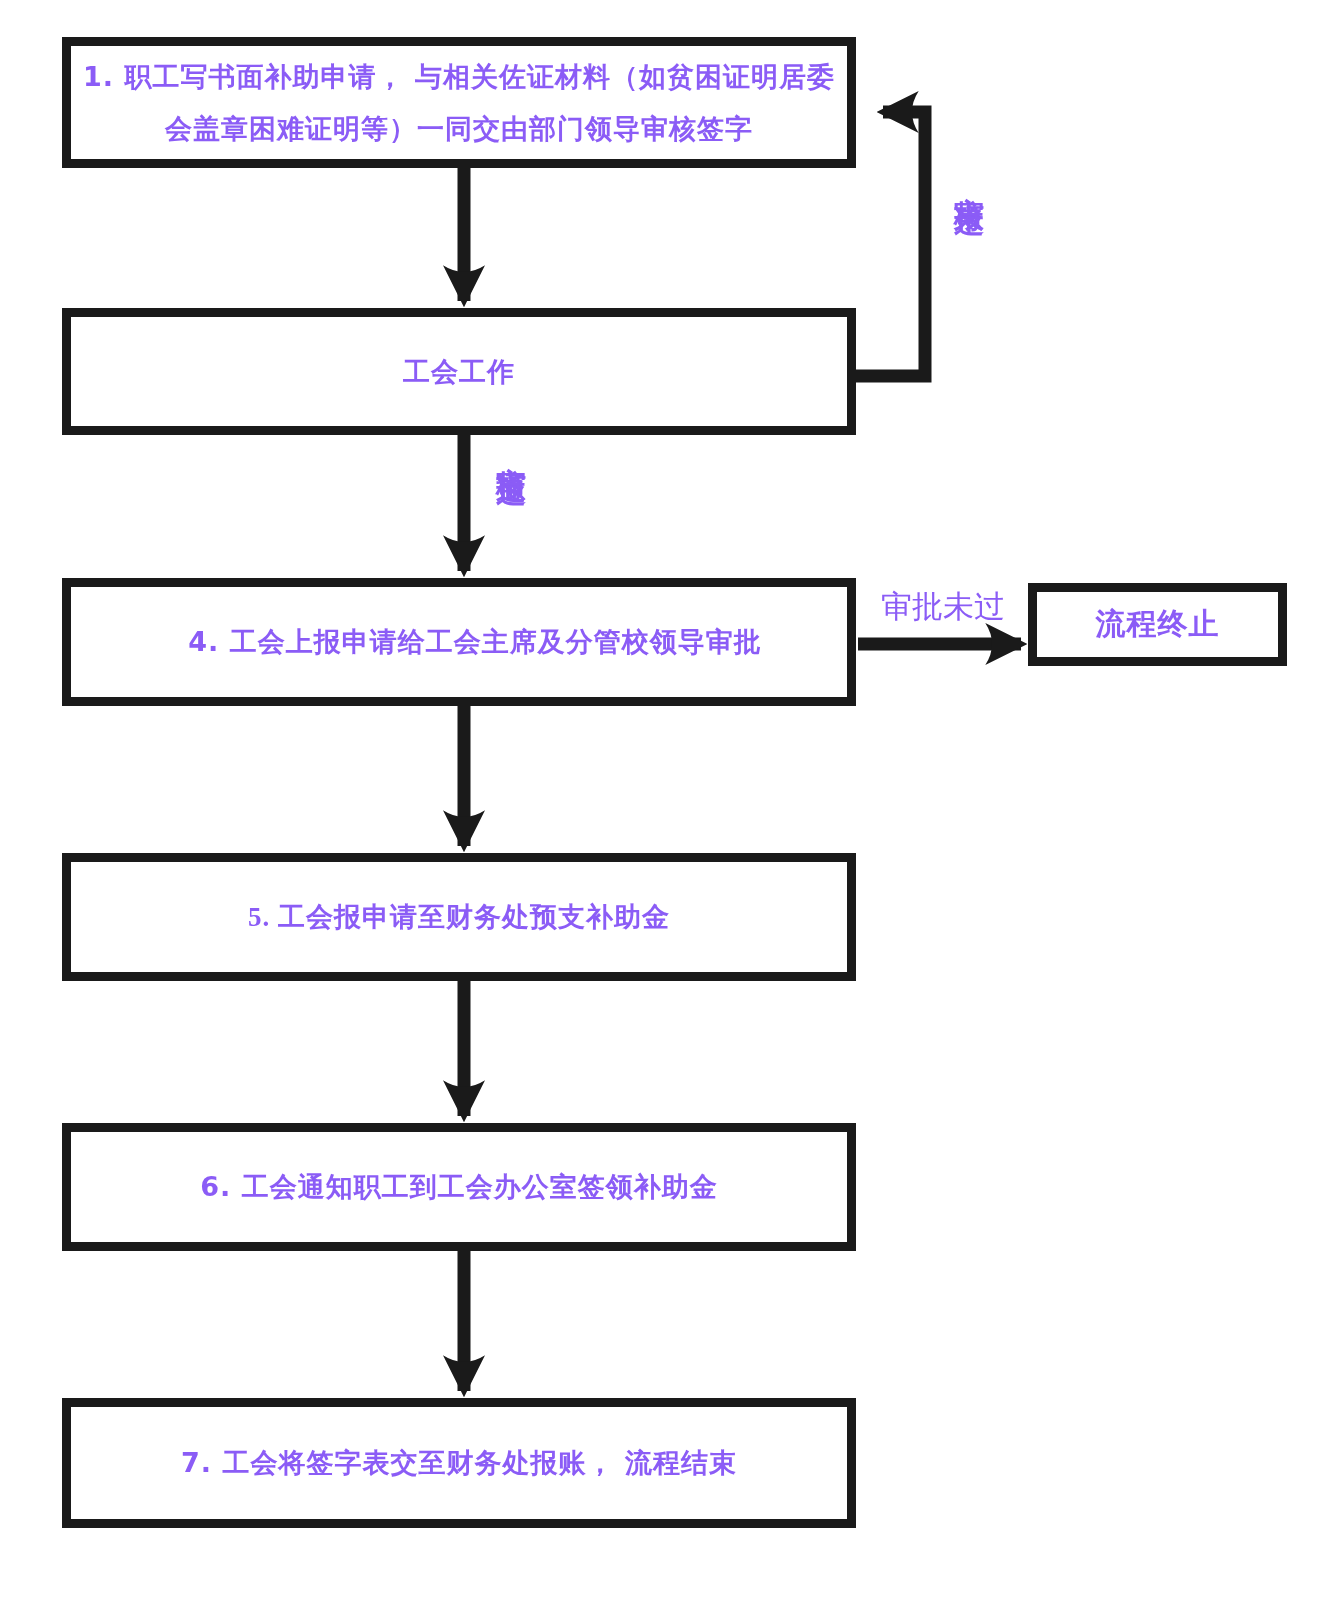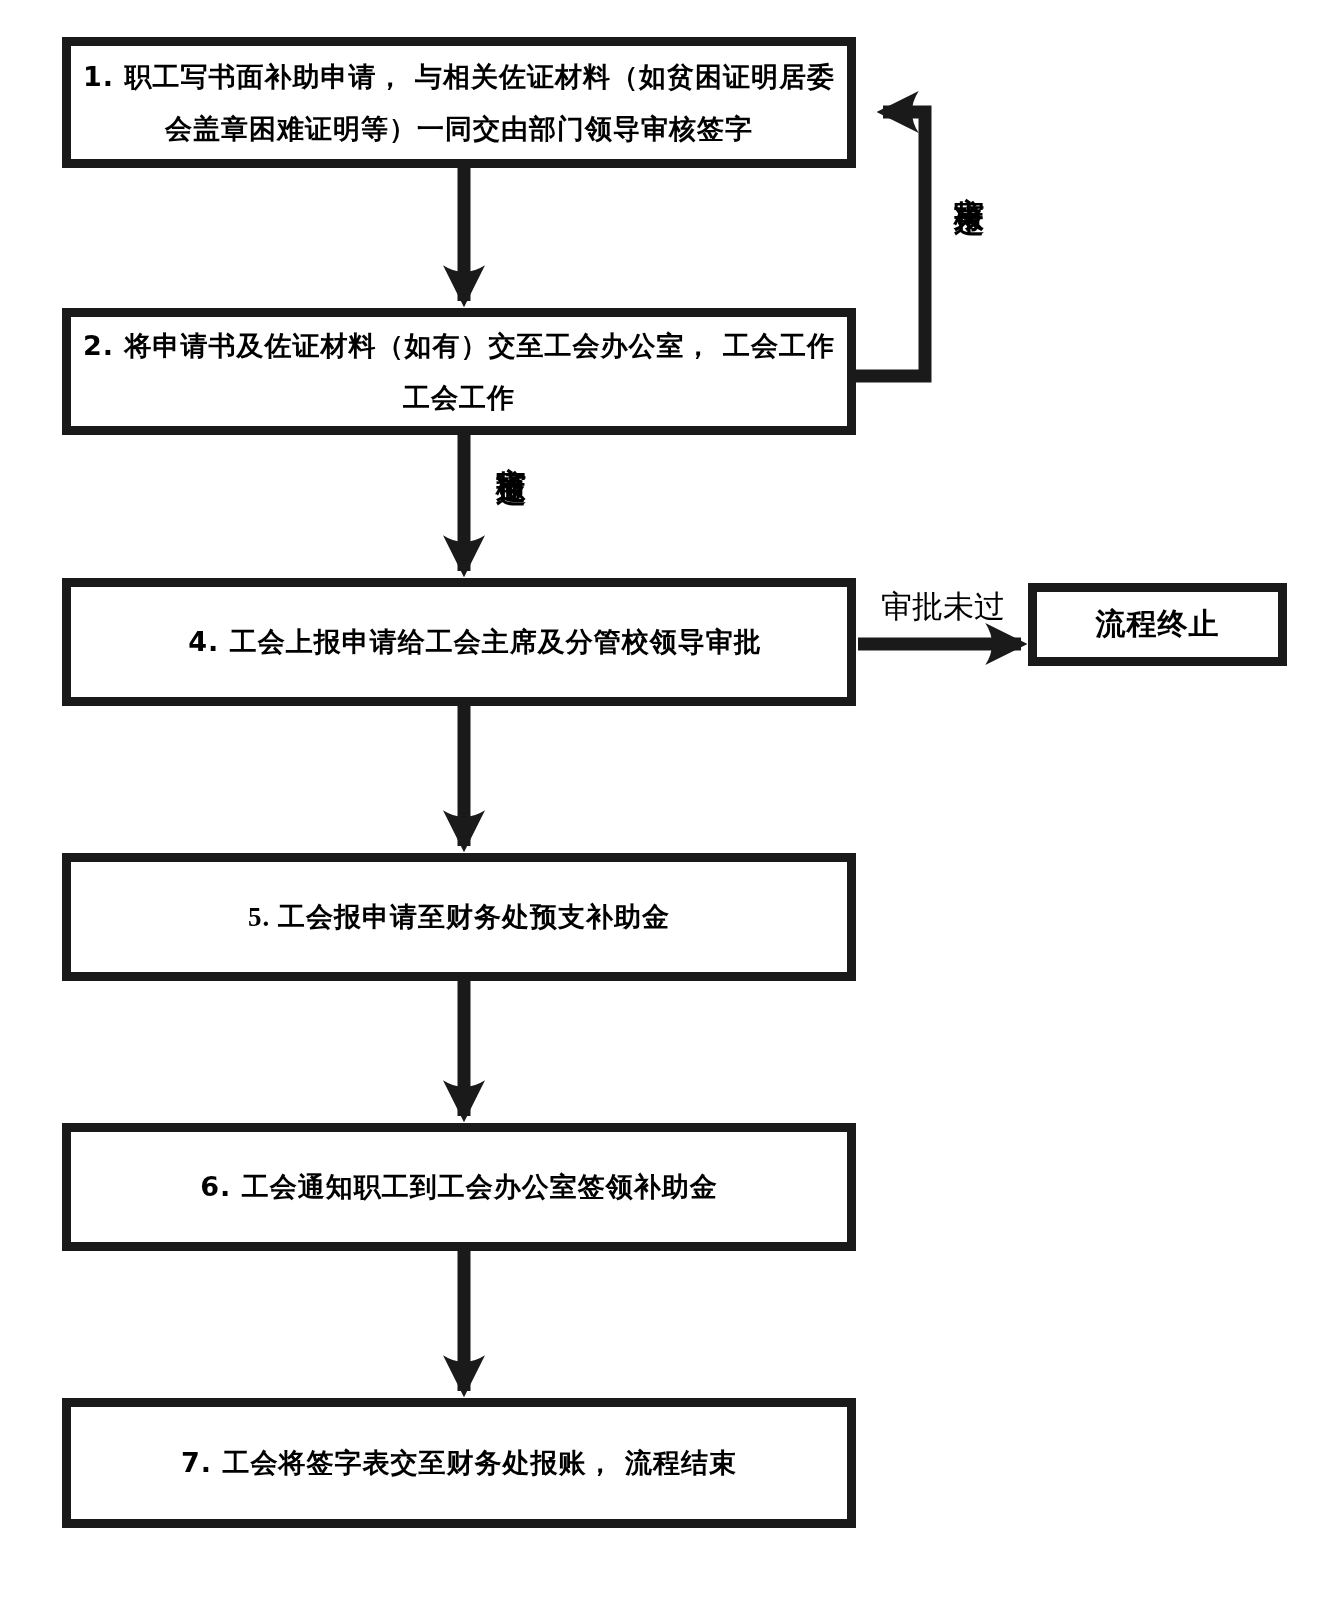--- a/index.html
+++ b/index.html
@@ -2,21 +2,21 @@
 <html><head>
 <meta charset="utf-8">
 <style>
   html, body { margin: 0; padding: 0; background: #ffffff; }
   .canvas {
     position: relative;
     width: 1334px;
     height: 1601px;
     background: #ffffff;
     font-family: "DejaVu Sans", "Liberation Sans", sans-serif;
-    color: #000000;
+    color: #8b5cf6;
     overflow: hidden;
   }
   svg.connectors {
     position: absolute;
     left: 0; top: 0;
     width: 1334px; height: 1601px;
   }
   .node {
     position: absolute;
     box-sizing: border-box;
@@ -76,21 +76,20 @@
     <path d="M 858 644 H 1021" fill="none" stroke="#1a1a1a" stroke-width="13" marker-end="url(#ah)"></path>
     <path d="M 856 376 H 925 V 112 H 883" fill="none" stroke="#1a1a1a" stroke-width="13" marker-end="url(#ah)"></path>
   </svg>
 
   <div class="node" id="node-step1">
     <div>1. 职工写书面补助申请，  与相关佐证材料（如贫困证明居委</div>
     <div>会盖章困难证明等）一同交由部门领导审核签字</div>
   </div>
 
   <div class="node" id="node-step2">
-    <div>2. 将申请书及佐证材料（如有）交至工会办公室，  工会工作</div>
     <div>工会工作</div>
   </div>
 
   <div class="node" id="node-step4">
     <div>4. 工会上报申请给工会主席及分管校领导审批</div>
   </div>
 
   <div class="node" id="node-step5">
     <div>5. 工会报申请至财务处预支补助金</div>
   </div>

